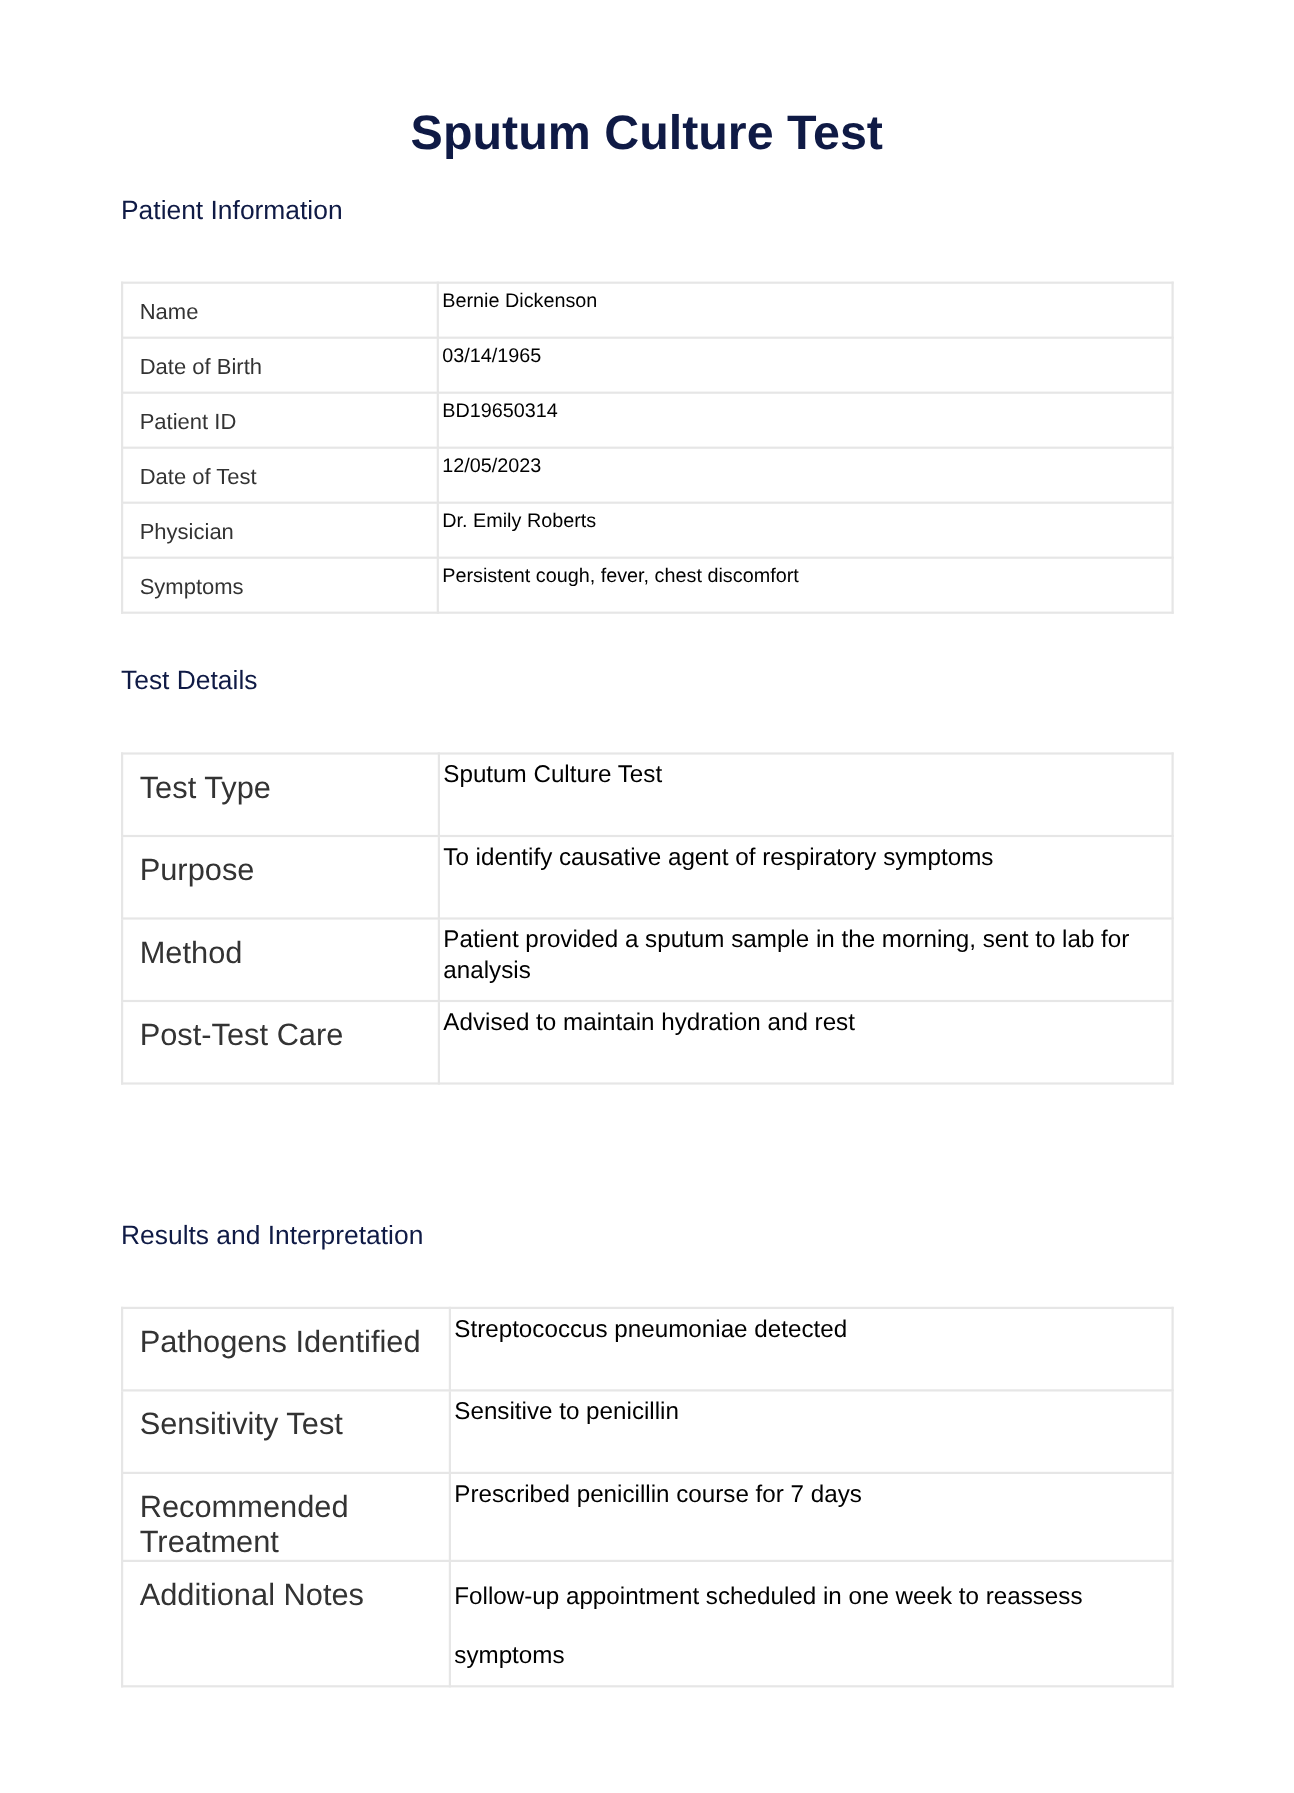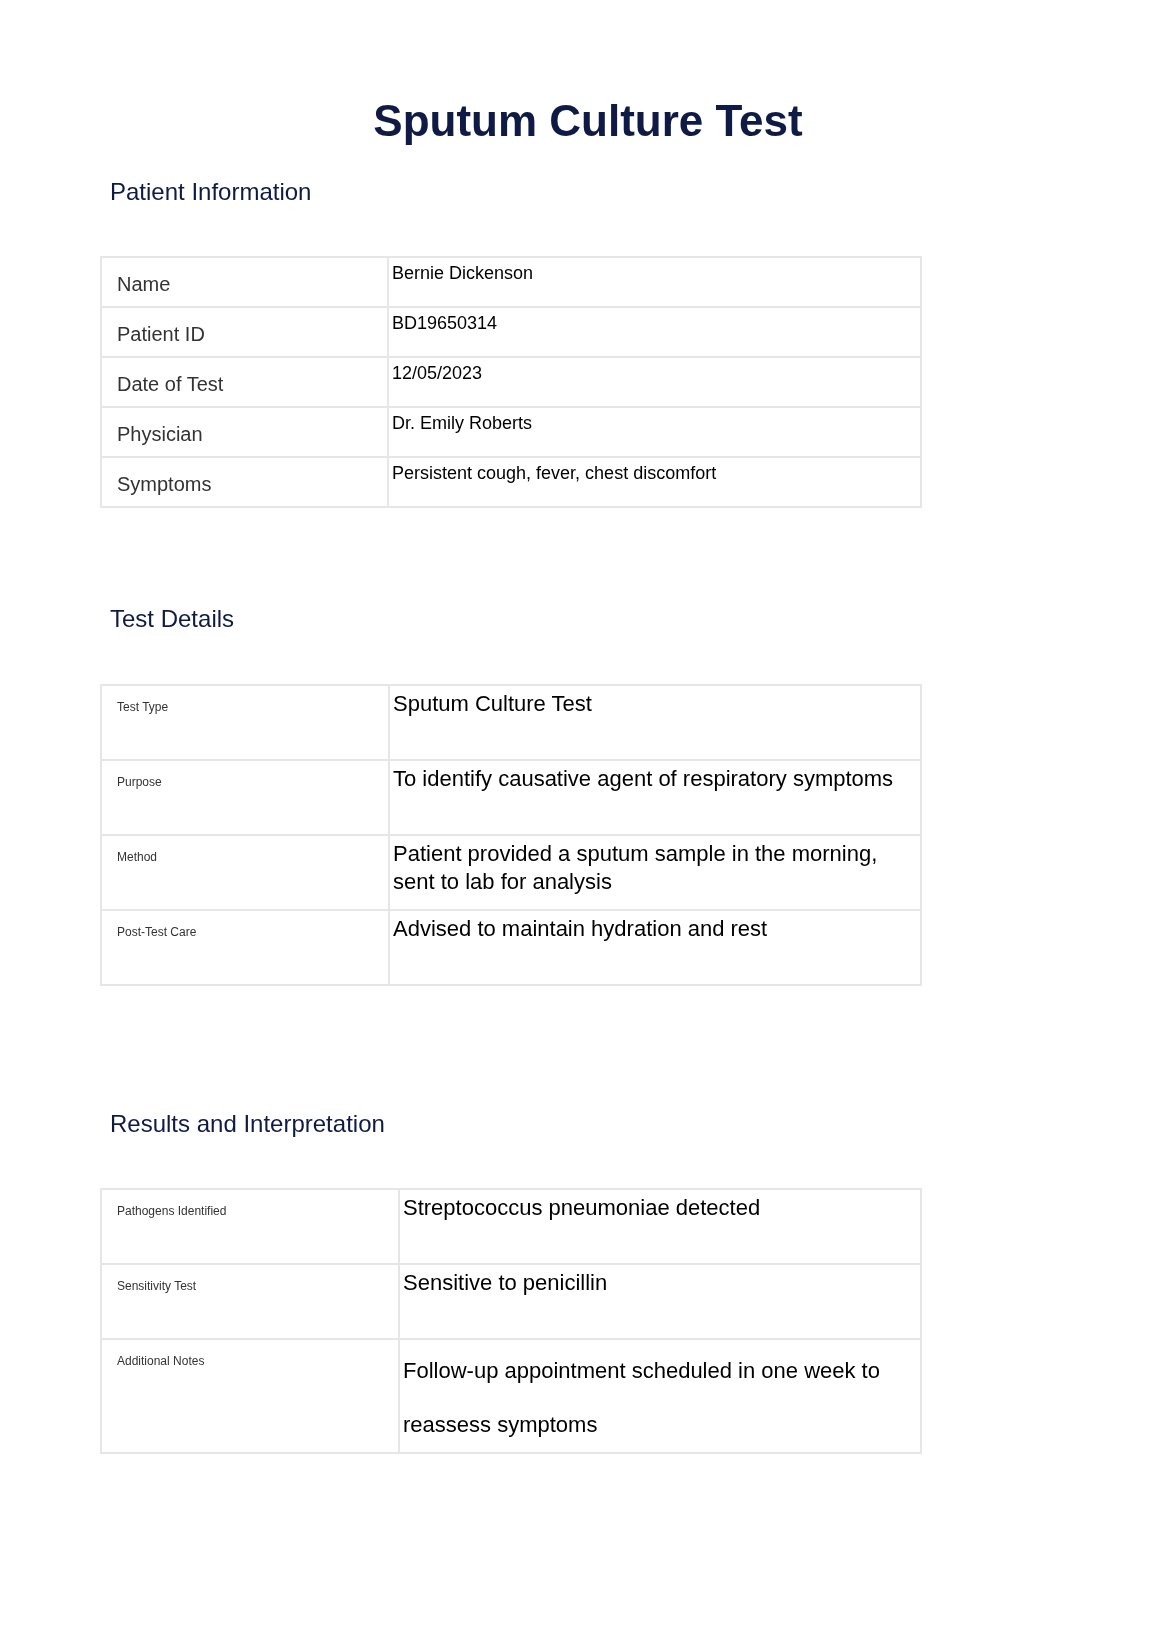--- a/index.html
+++ b/index.html
@@ -9,28 +9,28 @@
     }
     .title {
       position: absolute; top: 96px; left: 0; width: 1176px; text-align: center;
       font-size: 44px; font-weight: bold; color: #0f1a45; margin: 0;
     }
     .section-heading {
       position: absolute; left: 110px; margin: 0;
       font-size: 24px; font-weight: normal; color: #0f1a45;
     }
     table {
-      position: absolute; left: 100px; width: 822px;
+      position: absolute; left: 110px; width: 957px;
       border-collapse: collapse; table-layout: fixed;
     }
     td {
       border: 2px solid #e6e6e6; vertical-align: top; padding: 0;
     }
     td.label {
-      color: #333333; font-size: 12px; padding-left: 15px;
+      color: #333333; font-size: 28px; padding-left: 15px;
     }
     td.value {
       color: #000000; padding-left: 3px;
     }
     
     #t-patient { top: 256px; }
     #t-patient td.label { width: 270px; }
     #t-patient tr { height: 50px; }
     #t-patient td.label { padding-top: 15px; font-size: 20px; }
     #t-patient td.value { font-size: 18px; padding-top: 5px; }
@@ -52,20 +52,24 @@
 
 <h1 class="title">Sputum Culture Test</h1>
 
 <h2 class="section-heading" style="top:178px;">Patient Information</h2>
 
 <table id="t-patient">
   <tbody>
       <tr>
     <td class="label">Name</td>
     <td class="value">Bernie Dickenson</td>
+  </tr>
+  <tr>
+    <td class="label">Date of Birth</td>
+    <td class="value">03/14/1965</td>
   </tr>
   <tr>
     <td class="label">Patient ID</td>
     <td class="value">BD19650314</td>
   </tr>
   <tr>
     <td class="label">Date of Test</td>
     <td class="value">12/05/2023</td>
   </tr>
   <tr>
@@ -119,20 +123,26 @@
     <td class="value">
           <span>Streptococcus pneumoniae detected</span>
         </td>
   </tr>
   <tr>
     <td class="label">Sensitivity Test</td>
     <td class="value">
           <span>Sensitive to penicillin</span>
         </td>
   </tr>
+  <tr>
+    <td class="label">Recommended Treatment</td>
+    <td class="value">
+          <span>Prescribed penicillin course for 7 days</span>
+        </td>
+  </tr>
   <tr class="tall">
     <td class="label">Additional Notes</td>
     <td class="value">
           <span style="line-height:54px;">Follow-up appointment scheduled in one week to reassess symptoms</span>
         </td>
   </tr>
 </tbody>
   </table>
 
 </body></html>

